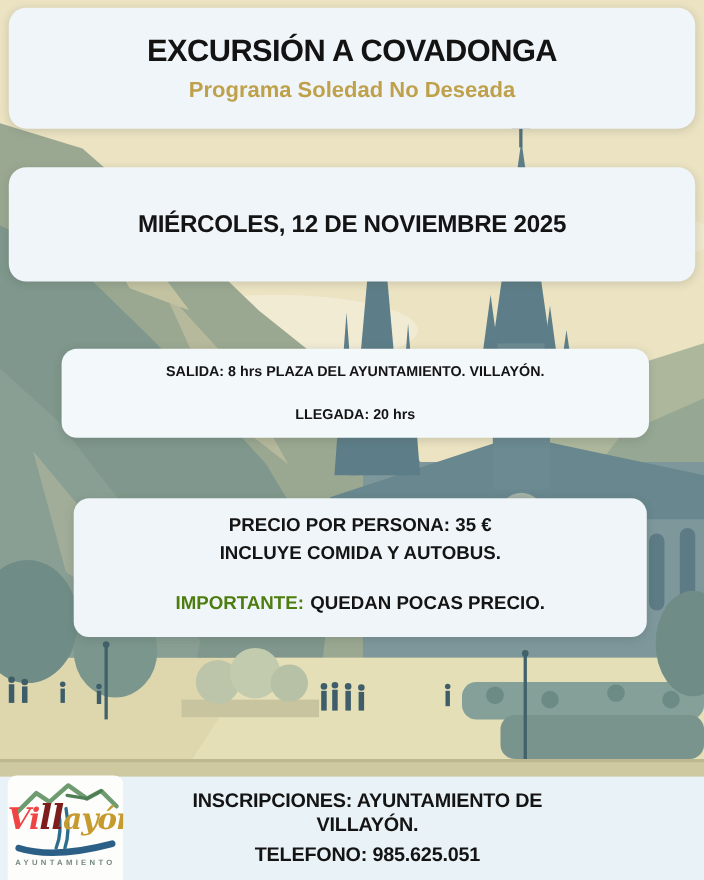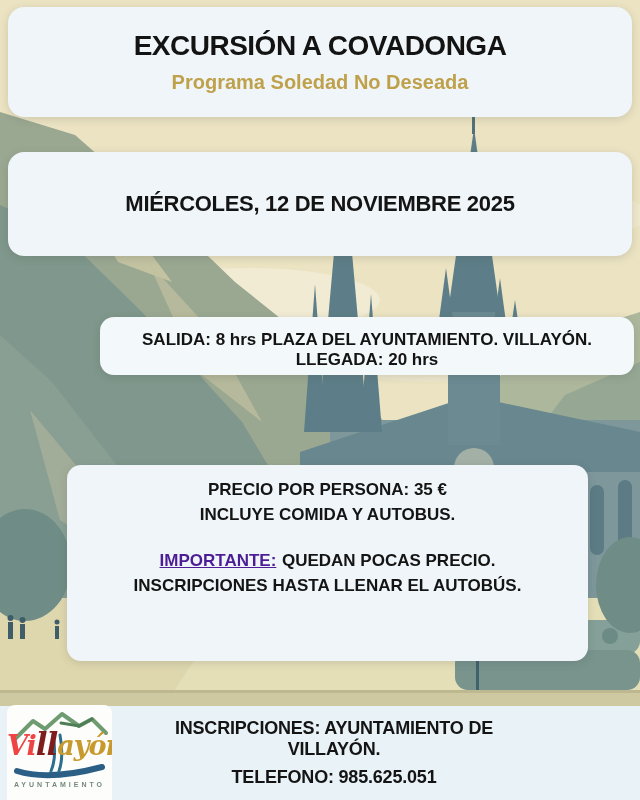--- a/index.html
+++ b/index.html
@@ -11,26 +11,26 @@
   .card{
     position:absolute;background:#eff5f8;border-radius:16px;
     box-shadow:0 2px 8px rgba(70,80,70,.18);
     display:flex;flex-direction:column;align-items:center;justify-content:center;
     text-align:right;color:#141414;font-weight:700;
   }
   #header-card{left:8px;top:7px;width:624px;height:110px;gap:9px;}
   #header-card .title{font-size:28px;letter-spacing:-.5px;color:#131313;}
   #header-card .subtitle{font-size:20px;color:#bfa14b;}
   #date-card{left:8px;top:152px;width:624px;height:104px;font-size:22px;letter-spacing:-.3px;}
-  #schedule-card{left:56px;top:317px;width:534px;height:58px;background:#f3f8fa;
-    border-radius:14px;font-size:17px;justify-content:space-between;padding:13px 0 14px 0;box-sizing:border-box;margin-left:44px;}
-  #details-card{left:67px;top:453px;width:521px;height:196px;border-radius:14px;
-    font-size:17px;line-height:25px;justify-content:flex-start;padding-top:12px;box-sizing:border-box;margin-top:12px;}
+  #schedule-card{left:56px;top:317px;width:534px;height:81px;background:#f3f8fa;
+    border-radius:14px;font-size:13px;justify-content:space-between;padding:13px 0 14px 0;box-sizing:border-box;}
+  #details-card{left:67px;top:453px;width:521px;height:126px;border-radius:14px;
+    font-size:17px;line-height:25px;justify-content:flex-start;padding-top:12px;box-sizing:border-box;}
   .spacer20{height:21px;}
-  .red{color:#4c1d95;text-decoration:underline;}
+  .red{color:#4d7c0f;}
   .after-red{margin-left:.33em;}
   #footer{
     position:absolute;left:0;top:706px;width:640px;height:94px;background:#e9f2f6;
   }
   #logo-box{
     position:absolute;left:7px;top:-1px;width:105px;height:95px;background:#fdfdfb;
     border-radius:8px 8px 0 0;overflow:hidden;
   }
   #logo-box svg{position:absolute;left:0;top:0;}
   .logo-word{
@@ -157,21 +157,20 @@
     <div>LLEGADA: 20 hrs</div>
   </div>
 
   <div class="card" id="details-card">
     <div>PRECIO POR PERSONA: 35 €</div>
     <div>INCLUYE COMIDA Y AUTOBUS.</div>
     <div class="spacer20"></div>
     <div>
       <span class="red">IMPORTANTE:</span><span class="after-red">QUEDAN POCAS PRECIO.</span>
     </div>
-    <div>INSCRIPCIONES HASTA LLENAR EL AUTOBÚS.</div>
   </div>
 
   <div id="footer">
     <div id="logo-box">
       <svg width="105" height="95" viewBox="0 0 105 95">
         <path d="M8 34 L26 16 L38 24 L55 9 L72 21 L85 14 L99 28" fill="none" stroke="#6e9b70" stroke-width="4" stroke-linecap="round" stroke-linejoin="round"></path>
         <path d="M54 18 L72 21 L85 14" fill="none" stroke="#4d7e55" stroke-width="3" stroke-linecap="round"></path>
         <path d="M10 66 Q42 76 95 62" fill="none" stroke="#2b5f86" stroke-width="6" stroke-linecap="round"></path>
         <path d="M46 30 Q50 52 44 66 M53 30 Q57 52 52 66" fill="none" stroke="#2c6e8e" stroke-width="3" stroke-linecap="round"></path>
       </svg>

